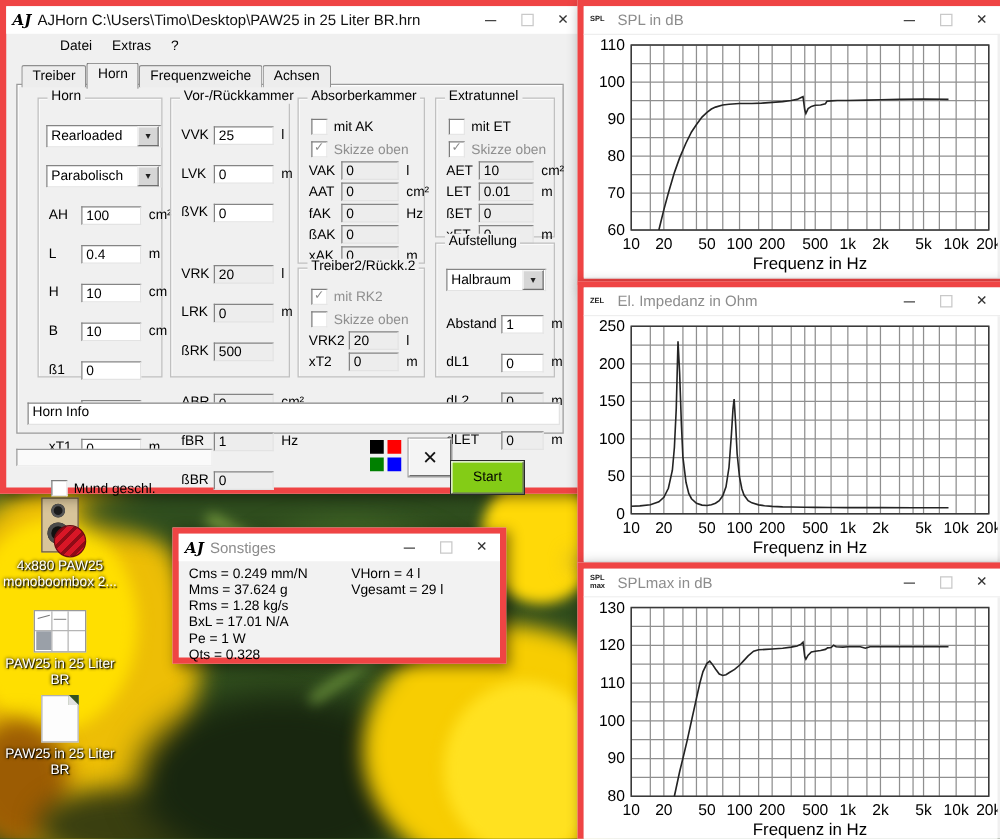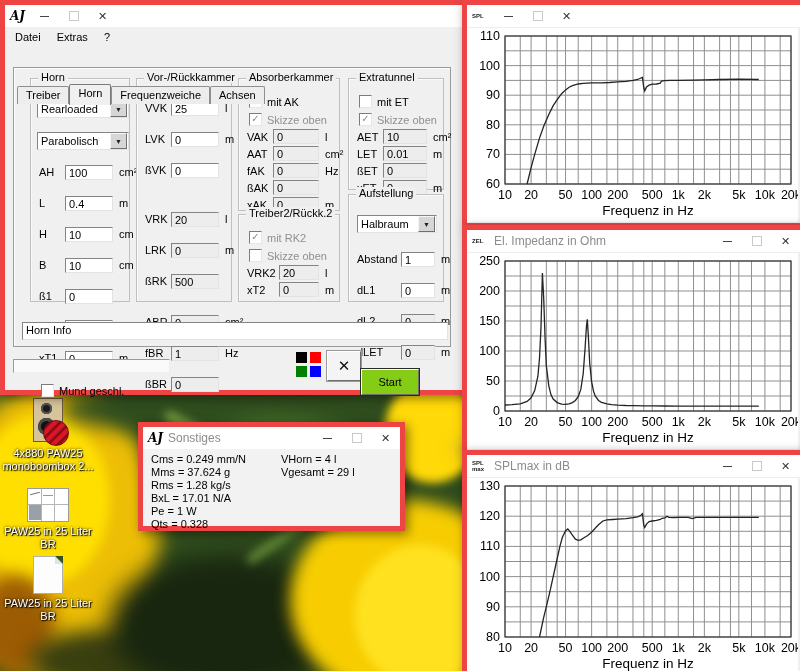--- a/index.html
+++ b/index.html
@@ -30,23 +30,23 @@
   .titlebar .title{flex:1;font-size:12px;white-space:nowrap;overflow:hidden;color:#111;}
   .titlebar .title.inactive{color:#8c8c8c;}
   .aj-ico{font-family:"DejaVu Serif",serif;font-style:italic;font-weight:bold;font-size:12px;line-height:12px;color:#000;}
   .tb-btns{display:flex;height:100%;}
   .tb-btn{width:29px;height:100%;display:flex;align-items:center;justify-content:center;}
   .g-min{width:9px;border-top:1px solid #444;display:inline-block;}
   .g-max{width:8px;height:8px;border:1px solid #c9c9c9;display:inline-block;}
   .g-close{font-size:11px;color:#333;line-height:11px;}
   
   #main-window{left:0;top:0;width:460px;height:385px;}
-  .menubar{height:20px;display:flex;align-items:center;padding-left:2px;}
+  .menubar{height:20px;display:flex;align-items:center;padding-left:20px;margin-left:15px;}
   .menu-item{padding:2px 8px;}
-  .tabs{position:absolute;left:12px;top:45px;display:flex;z-index:2;margin-top:34px;}
+  .tabs{position:absolute;left:12px;top:45px;display:flex;z-index:2;}
   .tab{border:1px solid #8f8f8f;border-bottom:none;background:#ededed;padding:2px 8px 2px 8px;height:13px;
        border-radius:2px 2px 0 0;margin-right:0px;position:relative;top:2px;}
   .tab.active{background:#f0f0f0;top:0px;height:16px;z-index:3;border-color:#7a7a7a;}
   .tabpage{position:absolute;left:8px;top:62px;width:436px;height:278px;border:1px solid #9a9a9a;
            box-shadow:inset 1px 1px 0 #fdfdfd;background:#f0f0f0;}
   .group{position:absolute;border:1px solid #c0c0c0;box-shadow:inset 1px 1px 0 #fafafa;padding-top:12px;box-sizing:border-box;}
   .group .legend{position:absolute;top:-8px;left:7px;background:#f0f0f0;padding:0 3px;}
   .row{display:flex;align-items:center;height:28px;margin:3px 0 0 8px;}
   .f-label{width:26px;flex:none;}
   .f-input{border:1px solid;border-color:#848484 #e3e3e3 #e3e3e3 #848484;background:#fff;height:15px;line-height:15px;
@@ -181,20 +181,21 @@
       </div>
       <div class="di-label">
         <div>PAW25 in 25 Liter BR</div>
       </div>
     </div>
   </div>
 
 <div class="win" id="main-window">
   <div class="titlebar">
     <span class="aj-ico">AJ</span>
+    <span class="title">AJHorn  C:\Users\Timo\Desktop\PAW25 in 25 Liter BR.hrn</span>
     <span class="tb-btns">
       <span class="tb-btn">
           <span class="g-min"></span>
         </span>
       <span class="tb-btn">
           <span class="g-max"></span>
         </span>
       <span class="tb-btn">
           <span class="g-close">✕</span>
         </span>
@@ -474,20 +475,21 @@
       </div>
   </div>
 </div>
 
 <div id="chart-windows">
     <div class="win chart-win" style="left: 462px; top: 0px; width: 333px; height: 218px;">
       <div class="titlebar">
         <span class="ch-ico">
           <div>SPL</div>
         </span>
+        <span class="title inactive">SPL in dB</span>
         <span class="tb-btns">
           <span class="tb-btn">
             <span class="g-min"></span>
           </span>
           <span class="tb-btn">
             <span class="g-max"></span>
           </span>
           <span class="tb-btn">
             <span class="g-close">✕</span>
           </span>

